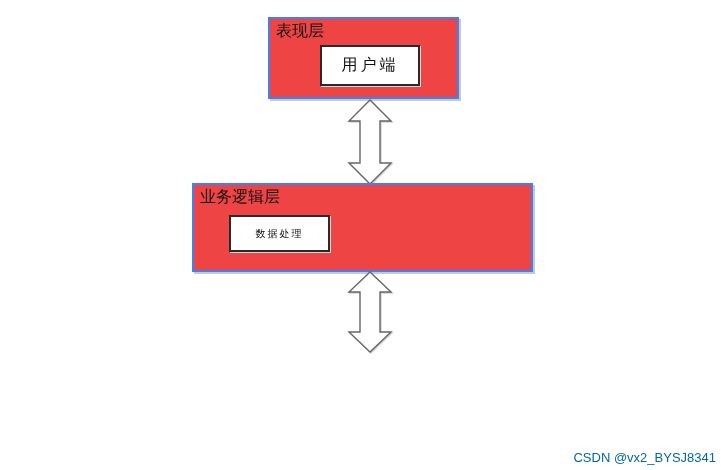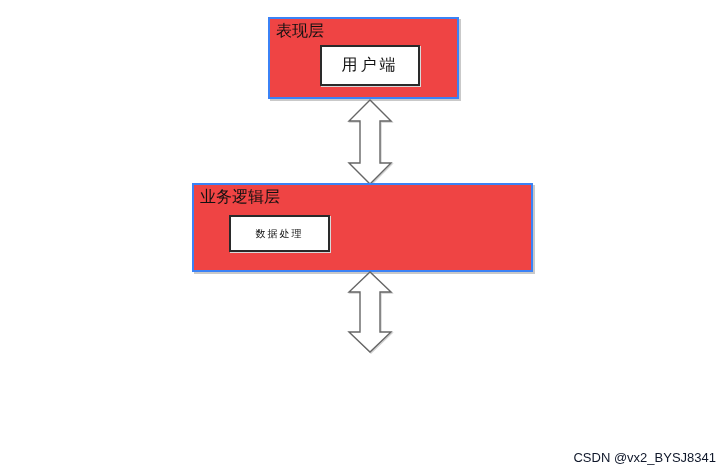--- a/index.html
+++ b/index.html
@@ -51,21 +51,21 @@
   .connector {
     position: absolute;
     filter: drop-shadow(1.5px 1.5px 0.5px rgba(0,0,0,0.18));
   }
   .watermark {
     position: absolute;
     right: 5px;
     bottom: 5px;
     font-family: "Liberation Sans", sans-serif;
     font-size: 13px;
-    color: #0f172a;
+    color: #0369a1;
     white-space: nowrap;
   }
 
   
   #box-presentation { left: 268px; top: 17px;  width: 191px; height: 82px; }
   #node-client      { left: 50px;  top: 26px;  width: 100px; height: 41px; }
 
   #arrow-1          { left: 347px; top: 99px; }
 
   #box-business     { left: 192px; top: 183px; width: 341px; height: 89px; }

